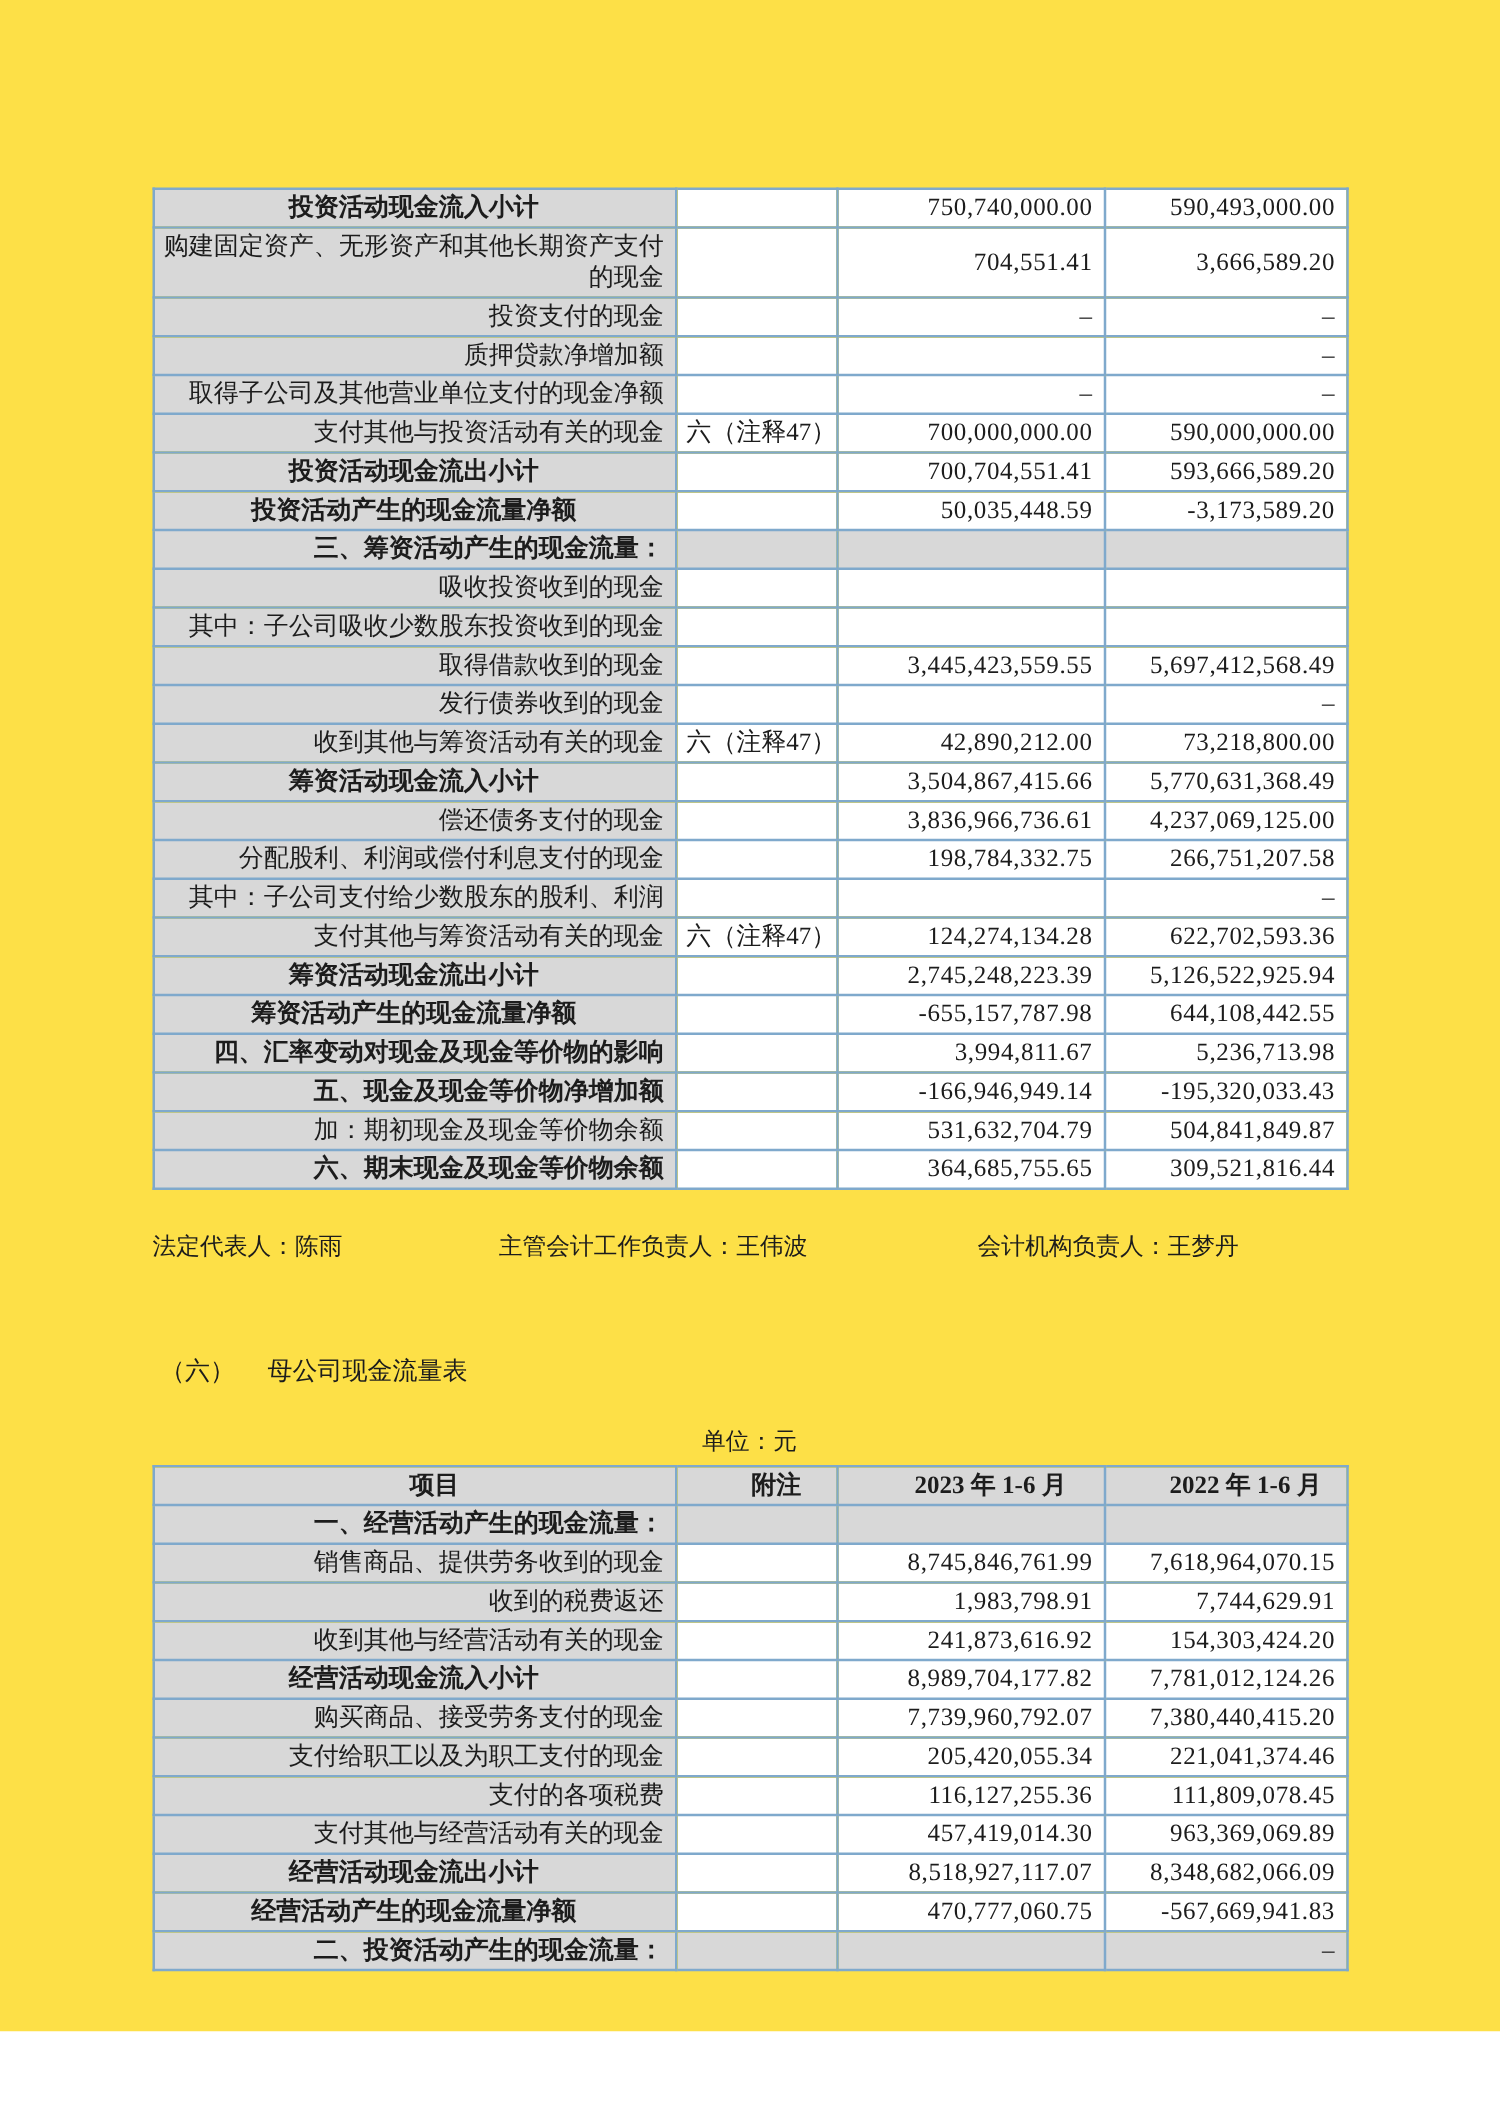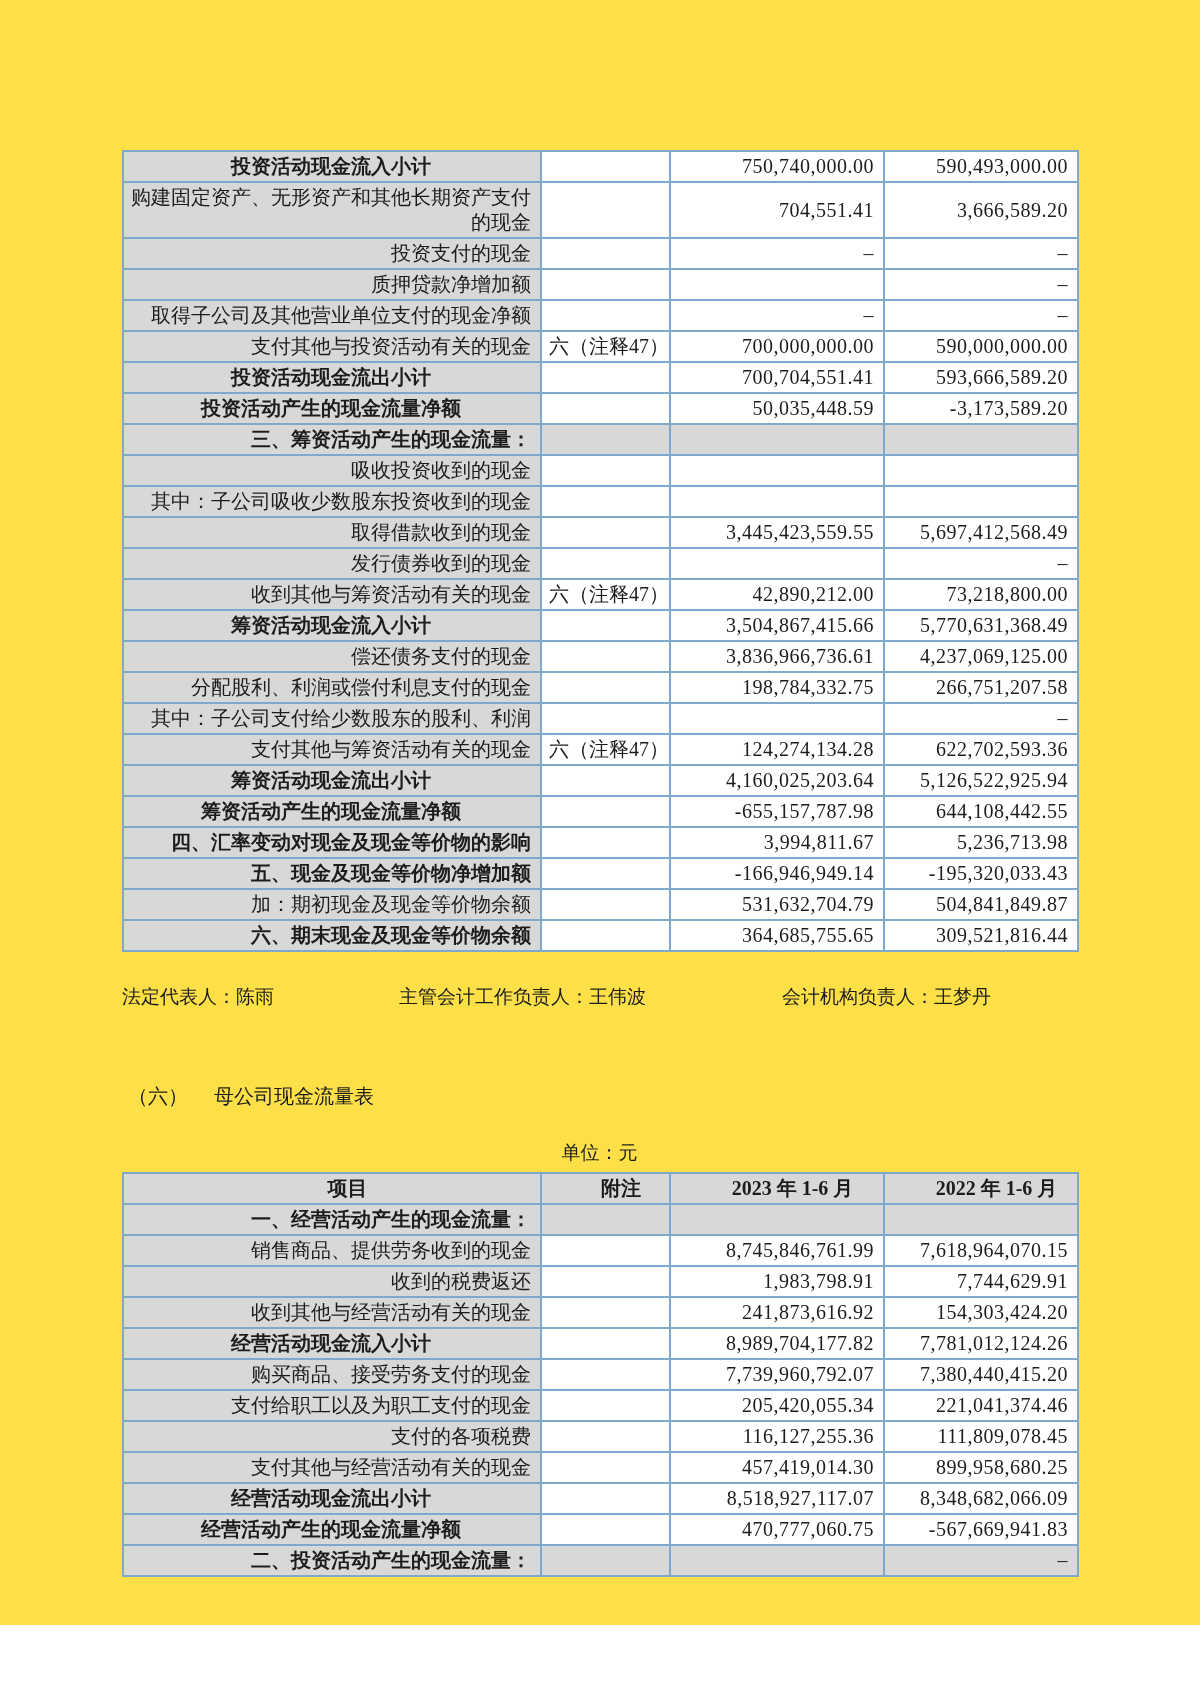--- a/index.html
+++ b/index.html
@@ -192,21 +192,21 @@
         </tr>
         <tr class="row-item">
           <td class="label">支付其他与筹资活动有关的现金</td>
           <td class="note">六（注释47）</td>
           <td class="val">124,274,134.28</td>
           <td class="val">622,702,593.36</td>
         </tr>
         <tr class="row-subtotal">
           <td class="label">筹资活动现金流出小计</td>
           <td class="note"></td>
-          <td class="val">4,160,025,203.64</td>
+          <td class="val">2,745,248,223.39</td>
           <td class="val">5,126,522,925.94</td>
         </tr>
         <tr class="row-subtotal">
           <td class="label">筹资活动产生的现金流量净额</td>
           <td class="note"></td>
           <td class="val">-655,157,787.98</td>
           <td class="val">644,108,442.55</td>
         </tr>
         <tr class="row-bold">
           <td class="label">四、汇率变动对现金及现金等价物的影响</td>
@@ -308,21 +308,21 @@
         <tr class="row-item">
           <td class="label">支付的各项税费</td>
           <td class="note"></td>
           <td class="val">116,127,255.36</td>
           <td class="val">111,809,078.45</td>
         </tr>
         <tr class="row-item">
           <td class="label">支付其他与经营活动有关的现金</td>
           <td class="note"></td>
           <td class="val">457,419,014.30</td>
-          <td class="val">899,958,680.25</td>
+          <td class="val">963,369,069.89</td>
         </tr>
         <tr class="row-subtotal">
           <td class="label">经营活动现金流出小计</td>
           <td class="note"></td>
           <td class="val">8,518,927,117.07</td>
           <td class="val">8,348,682,066.09</td>
         </tr>
         <tr class="row-subtotal">
           <td class="label">经营活动产生的现金流量净额</td>
           <td class="note"></td>

